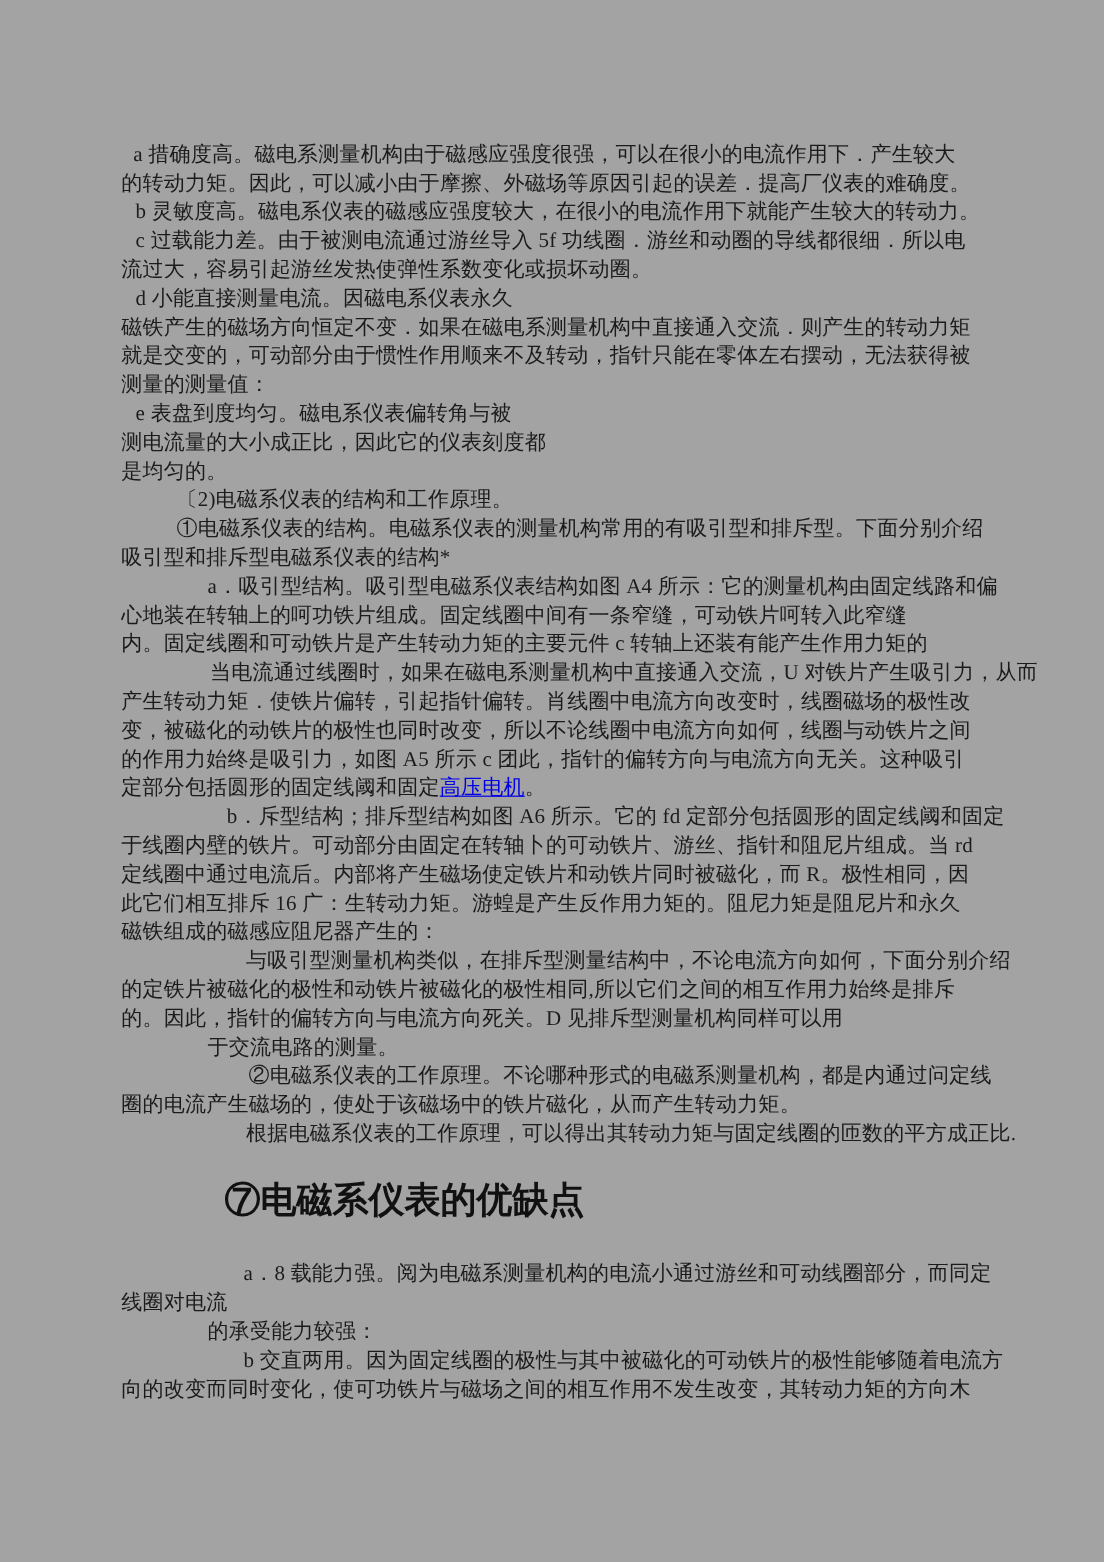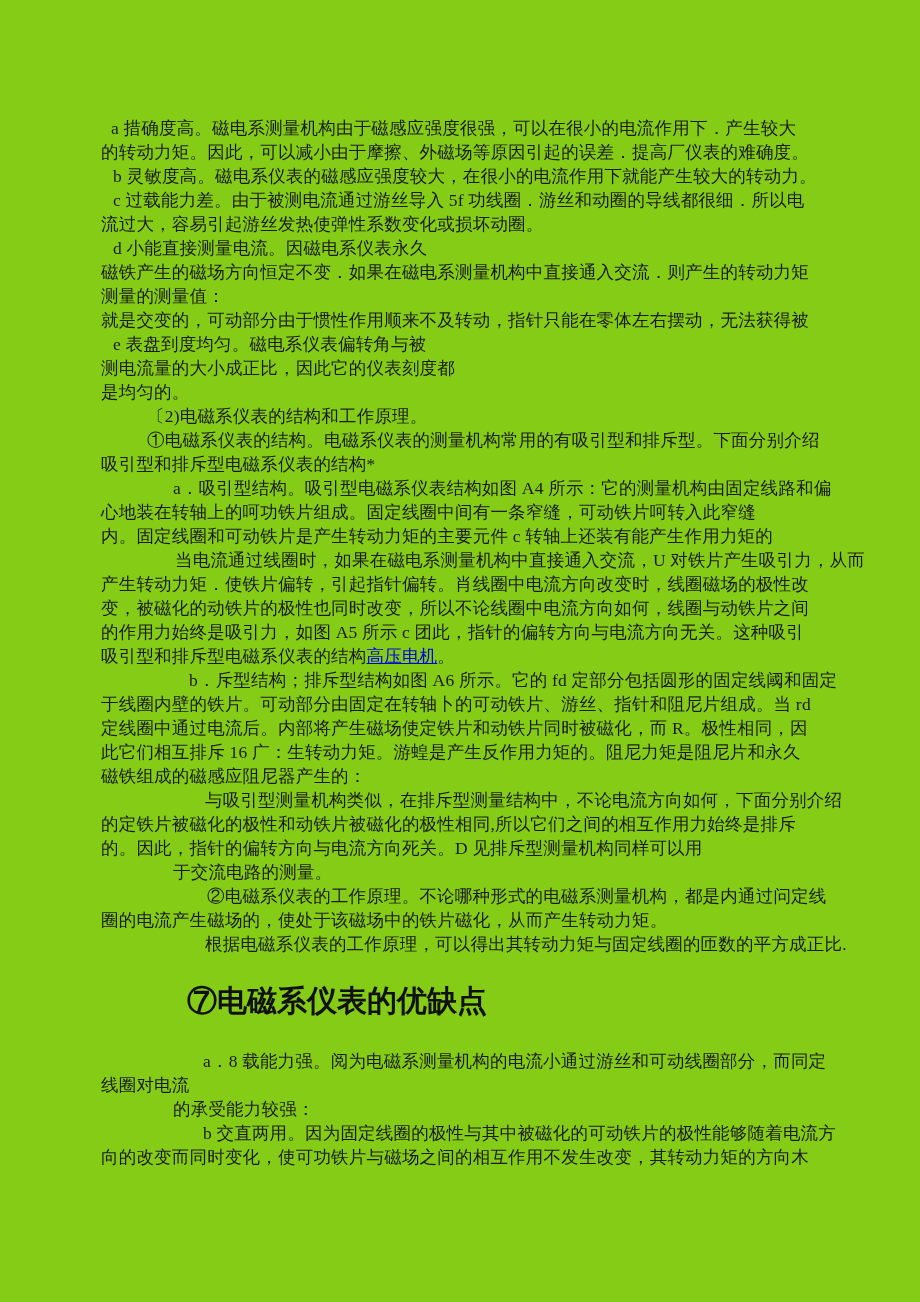--- a/index.html
+++ b/index.html
@@ -29,44 +29,44 @@
   }
   a.doclink{
     color:#0000e6;
     text-decoration:underline;
     cursor:pointer;
   }
 </style>
 </head>
 <body>
 
-<div class="page" style="background: #84cc16; color: rgb(27, 27, 27);">
+<div class="page" style="background: #a3a3a3; color: rgb(27, 27, 27);">
     <div class="line" style="padding-left: 10px;">a 措确度高。磁电系测量机构由于磁感应强度很强，可以在很小的电流作用下．产生较大</div>
     <div class="line">的转动力矩。因此，可以减小由于摩擦、外磁场等原因引起的误差．提高厂仪表的难确度。</div>
     <div class="line" style="padding-left: 12px;">b 灵敏度高。磁电系仪表的磁感应强度较大，在很小的电流作用下就能产生较大的转动力。</div>
     <div class="line" style="padding-left: 12px;">c 过载能力差。由于被测电流通过游丝导入 5f 功线圈．游丝和动圈的导线都很细．所以电</div>
     <div class="line">流过大，容易引起游丝发热使弹性系数变化或损坏动圈。</div>
     <div class="line" style="padding-left: 12px;">d 小能直接测量电流。因磁电系仪表永久</div>
     <div class="line">磁铁产生的磁场方向恒定不变．如果在磁电系测量机构中直接通入交流．则产生的转动力矩</div>
+    <div class="line">就是交变的，可动部分由于惯性作用顺来不及转动，指针只能在零体左右摆动，无法获得被</div>
     <div class="line">测量的测量值：</div>
-    <div class="line">就是交变的，可动部分由于惯性作用顺来不及转动，指针只能在零体左右摆动，无法获得被</div>
     <div class="line" style="padding-left: 12px;">e 表盘到度均匀。磁电系仪表偏转角与被</div>
     <div class="line">测电流量的大小成正比，因此它的仪表刻度都</div>
     <div class="line">是均匀的。</div>
     <div class="line" style="padding-left: 46px;">〔2)电磁系仪表的结构和工作原理。</div>
     <div class="line" style="padding-left: 46px;">①电磁系仪表的结构。电磁系仪表的测量机构常用的有吸引型和排斥型。下面分别介绍</div>
     <div class="line">吸引型和排斥型电磁系仪表的结构*</div>
     <div class="line" style="padding-left: 72px;">a．吸引型结构。吸引型电磁系仪表结构如图 A4 所示：它的测量机构由固定线路和偏</div>
     <div class="line">心地装在转轴上的呵功铁片组成。固定线圈中间有一条窄缝，可动铁片呵转入此窄缝</div>
     <div class="line">内。固定线圈和可动铁片是产生转动力矩的主要元件 c 转轴上还装有能产生作用力矩的</div>
     <div class="line" style="padding-left: 74px;">当电流通过线圈时，如果在磁电系测量机构中直接通入交流，U 对铁片产生吸引力，从而</div>
     <div class="line">产生转动力矩．使铁片偏转，引起指针偏转。肖线圈中电流方向改变时，线圈磁场的极性改</div>
     <div class="line">变，被磁化的动铁片的极性也同时改变，所以不论线圈中电流方向如何，线圈与动铁片之间</div>
     <div class="line">的作用力始终是吸引力，如图 A5 所示 c 团此，指针的偏转方向与电流方向无关。这种吸引</div>
-    <div class="line"><span>吸引型和排斥型电磁系仪表的结构</span><a class="doclink" href="#" style="color: rgb(0, 0, 230);">高压电机</a><span>。</span></div>
+    <div class="line"><span>定部分包括圆形的固定线阈和固定</span><a class="doclink" href="#" style="color: rgb(0, 0, 230);">高压电机</a><span>。</span></div>
     <div class="line" style="padding-left: 88px;">b．斥型结构；排斥型结构如图 A6 所示。它的 fd 定部分包括圆形的固定线阈和固定</div>
     <div class="line">于线圈内壁的铁片。可动部分由固定在转轴卜的可动铁片、游丝、指针和阻尼片组成。当 rd</div>
     <div class="line">定线圈中通过电流后。内部将产生磁场使定铁片和动铁片同时被磁化，而 R。极性相同，因</div>
     <div class="line">此它们相互排斥 16 广：生转动力矩。游蝗是产生反作用力矩的。阻尼力矩是阻尼片和永久</div>
     <div class="line">磁铁组成的磁感应阻尼器产生的：</div>
     <div class="line" style="padding-left: 104px;">与吸引型测量机构类似，在排斥型测量结构中，不论电流方向如何，下面分别介绍</div>
     <div class="line">的定铁片被磁化的极性和动铁片被磁化的极性相同,所以它们之间的相互作用力始终是排斥</div>
     <div class="line">的。因此，指针的偏转方向与电流方向死关。D 见排斥型测量机构同样可以用</div>
     <div class="line" style="padding-left: 72px;">于交流电路的测量。</div>
     <div class="line" style="padding-left: 106px;">②电磁系仪表的工作原理。不论哪种形式的电磁系测量机构，都是内通过问定线</div>

